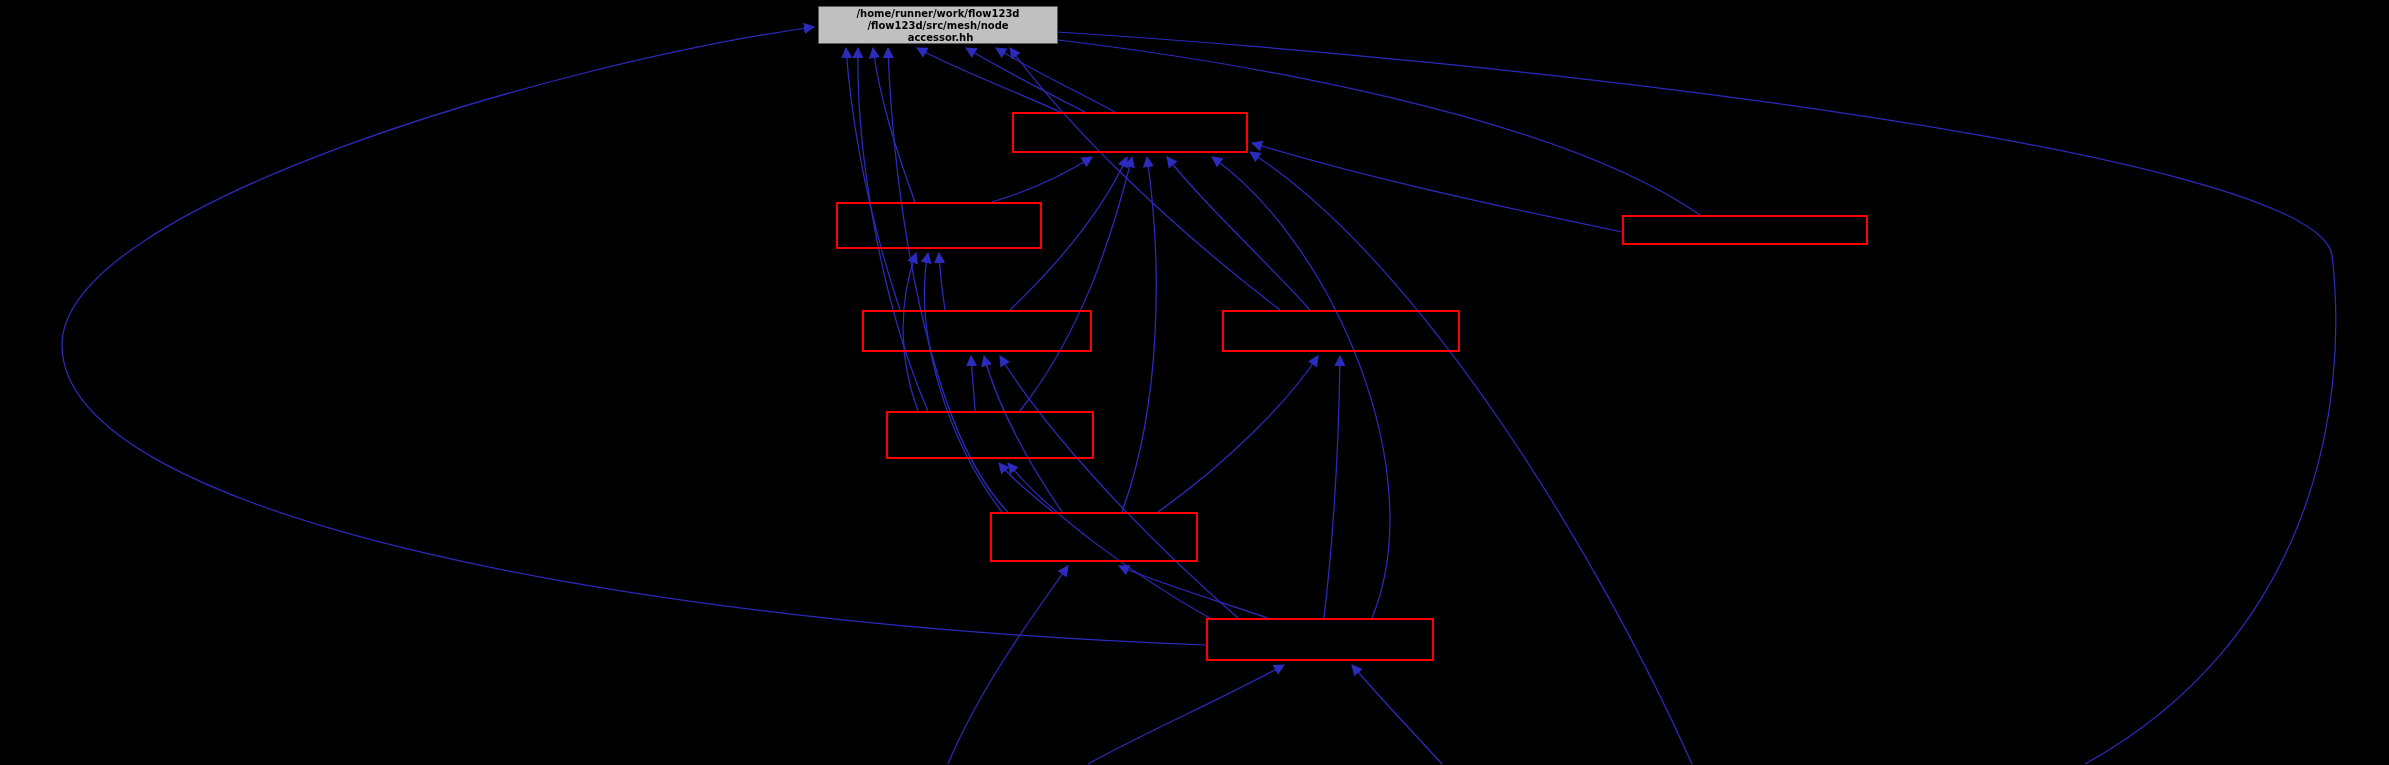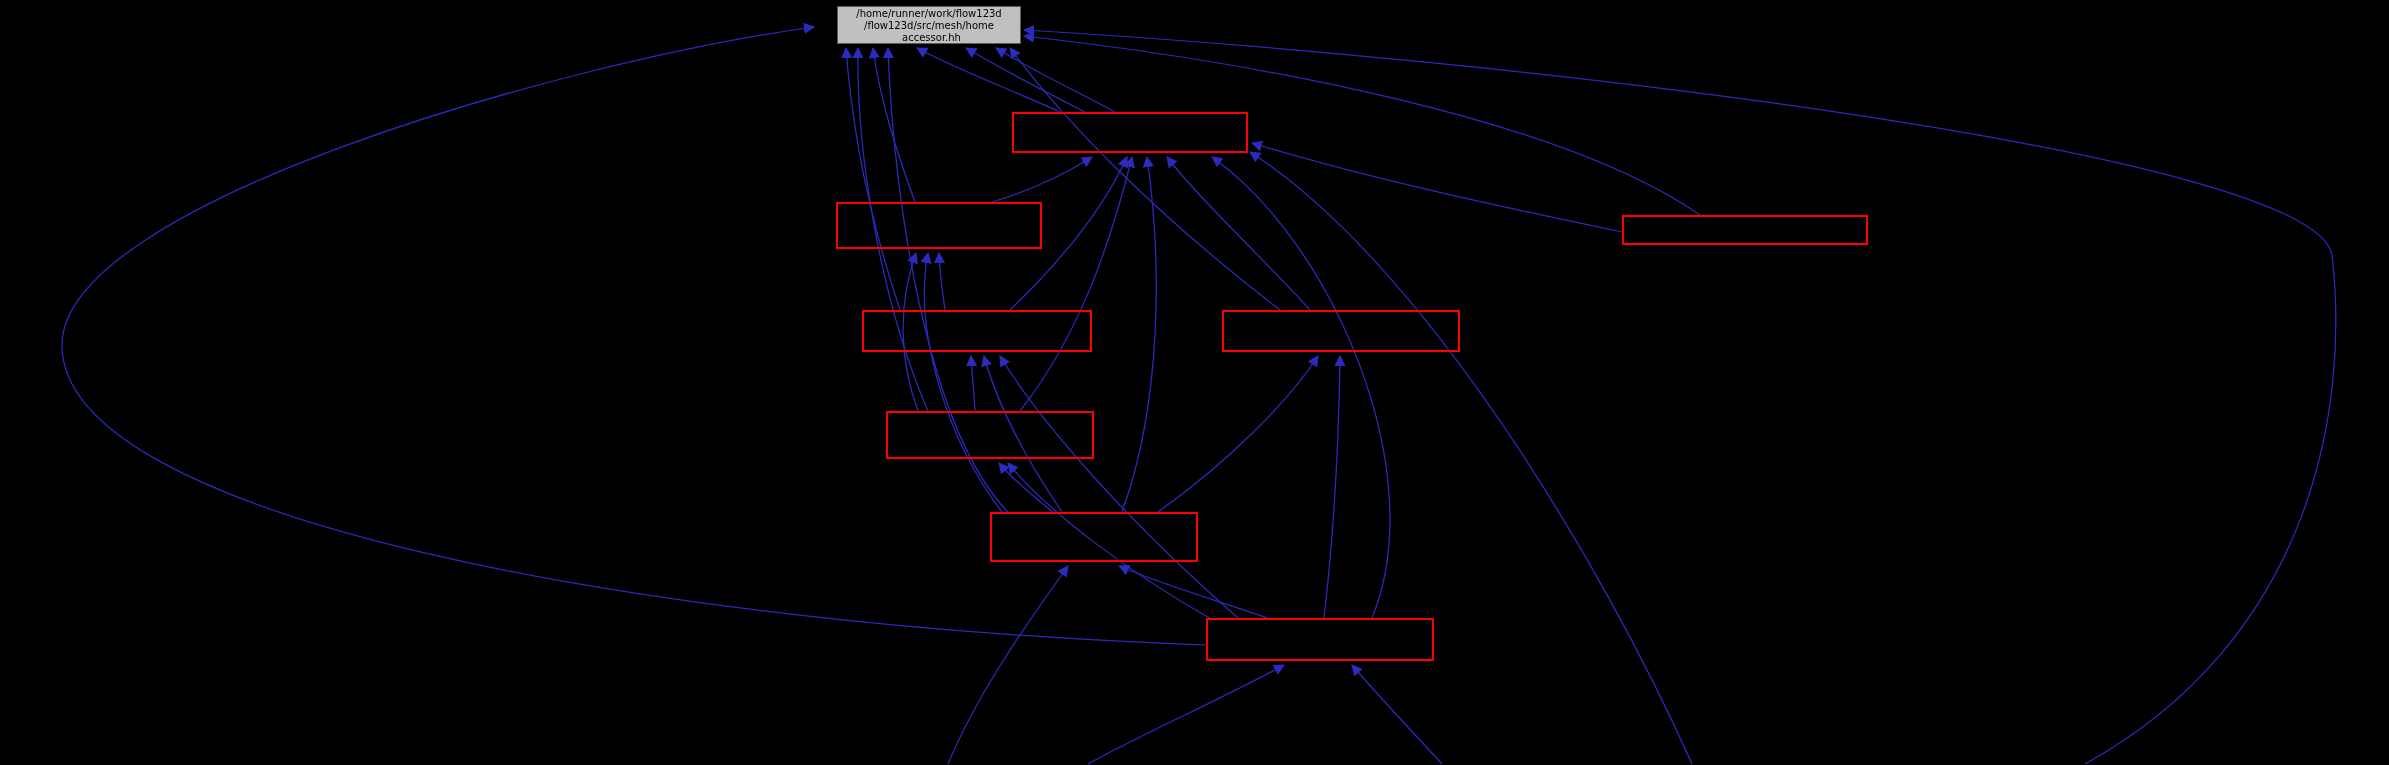--- a/index.html
+++ b/index.html
@@ -79,23 +79,23 @@
       <path d="M1324,618 C1334,532 1339,432 1340,356" fill="none" stroke="#2b2bbd" stroke-width="1.25" marker-end="url(#arrowhead)"></path>
       <path d="M1158,512 C1228,462 1288,402 1318,356" fill="none" stroke="#2b2bbd" stroke-width="1.25" marker-end="url(#arrowhead)"></path>
       <path d="M1053,512 C1034,497 1014,481 999,463" fill="none" stroke="#2b2bbd" stroke-width="1.25" marker-end="url(#arrowhead)"></path>
       <path d="M1213,620 C1128,572 1048,512 1008,463" fill="none" stroke="#2b2bbd" stroke-width="1.25" marker-end="url(#arrowhead)"></path>
       <path d="M1268,618 C1218,601 1158,583 1119,566" fill="none" stroke="#2b2bbd" stroke-width="1.25" marker-end="url(#arrowhead)"></path>
       <path d="M948,764 C978,692 1028,622 1068,566" fill="none" stroke="#2b2bbd" stroke-width="1.25" marker-end="url(#arrowhead)"></path>
       <path d="M1088,764 C1148,731 1228,696 1284,665" fill="none" stroke="#2b2bbd" stroke-width="1.25" marker-end="url(#arrowhead)"></path>
       <path d="M1442,764 C1412,731 1381,699 1352,665" fill="none" stroke="#2b2bbd" stroke-width="1.25" marker-end="url(#arrowhead)"></path>
     </svg>
 
-  <div class="gnode rootnode" id="root-node" style="left: 837px; top: 6px; width: 184px; height: 38px; background: rgb(192, 192, 192);">
+  <div class="gnode rootnode" id="root-node" style="left: 818px; top: 6px; width: 240px; height: 38px; background: rgb(192, 192, 192); font-weight: bold;">
     <div>/home/runner/work/flow123d</div>
-    <div>/flow123d/src/mesh/home</div>
+    <div>/flow123d/src/mesh/node</div>
     <div>_accessor.hh</div>
   </div>
 
   <div class="gnode rednode" style="left: 1012px; top: 112px; width: 236px; height: 41px; border-color: rgb(255, 0, 0);"></div>
 
   <div class="gnode rednode" style="left: 836px; top: 202px; width: 206px; height: 47px; border-color: rgb(255, 0, 0);"></div>
 
   <div class="gnode rednode" style="left: 1622px; top: 215px; width: 246px; height: 30px; border-color: rgb(255, 0, 0);"></div>
 
   <div class="gnode rednode" style="left: 862px; top: 310px; width: 230px; height: 42px; border-color: rgb(255, 0, 0);"></div>

